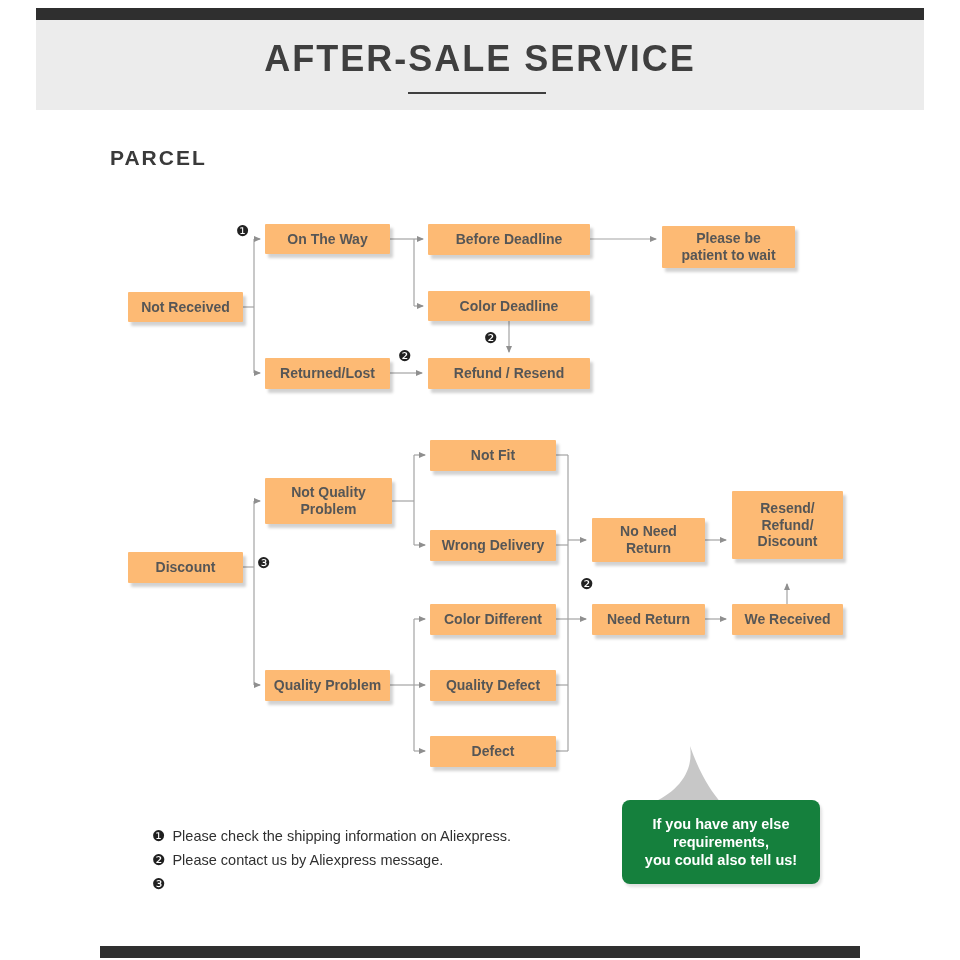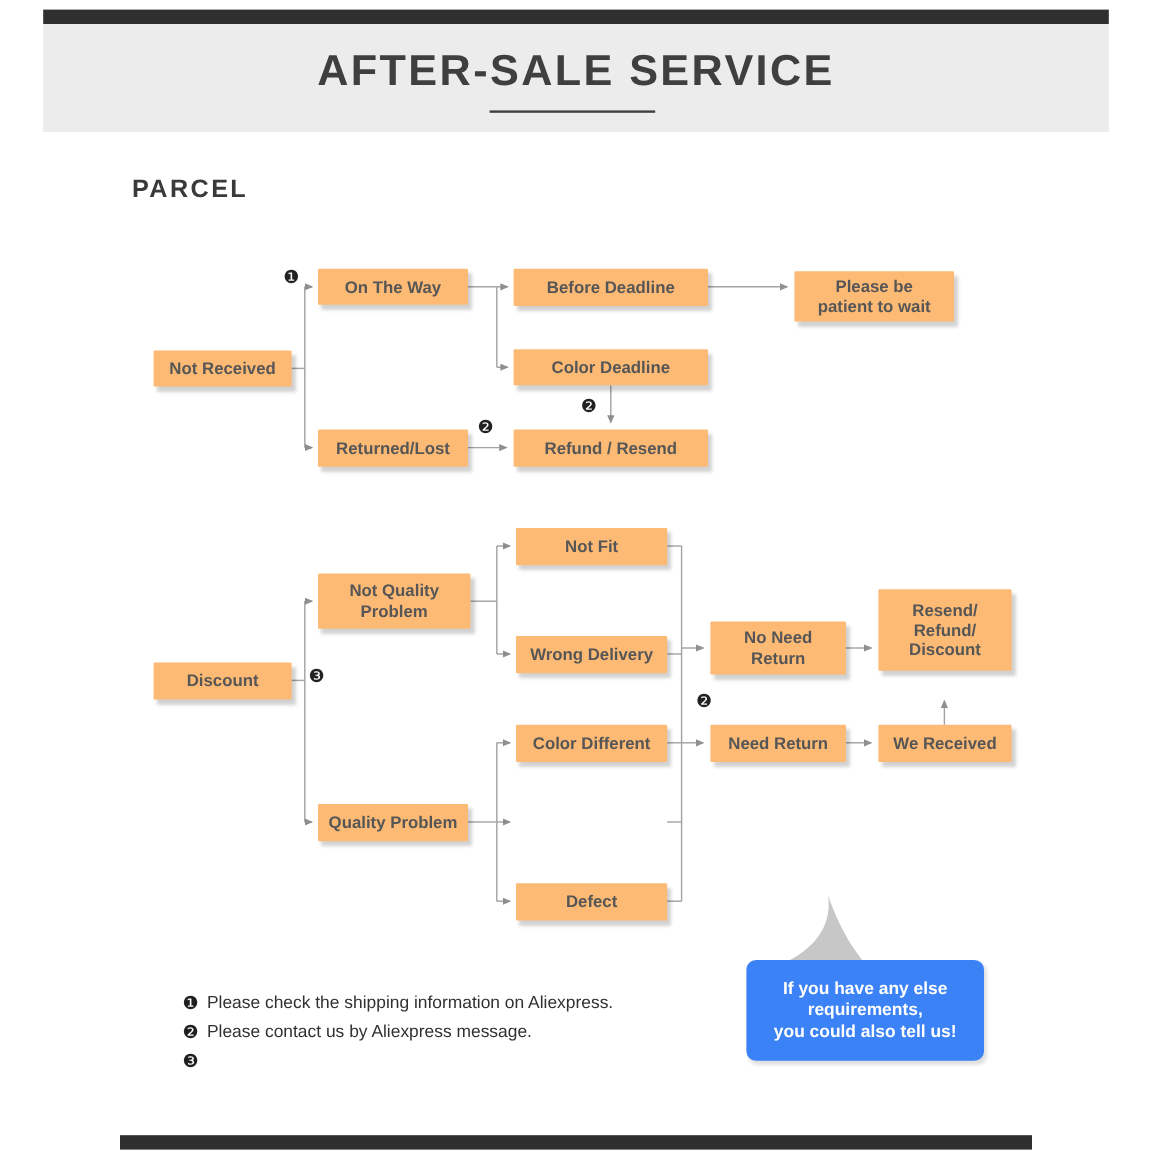--- a/index.html
+++ b/index.html
@@ -18,21 +18,21 @@
   .node{position:absolute;z-index:2;background:#fdba74;color:#565656;
         display:flex;align-items:center;justify-content:center;text-align:center;
         font-size:14px;font-weight:700;line-height:1.2;white-space:pre-line;
         box-shadow:3px 4px 3px rgba(0,0,0,0.18);border-radius:1px;}
   .marker{position:absolute;z-index:3;font-family:"DejaVu Sans",sans-serif;
           font-size:15px;color:#222222;line-height:1;}
   .notes{position:absolute;left:152px;top:824px;z-index:2;}
   .note{height:24px;font-size:14.5px;color:#303030;display:flex;align-items:center;}
   .note .nmark{font-family:"DejaVu Sans",sans-serif;font-size:15px;color:#1f1f1f;margin-right:7px;}
   .bubble{position:absolute;left:622px;top:800px;width:198px;height:84px;z-index:2;
-          background:#3b82f6;color:#ffffff;border-radius:8px;
+          background:#15803d;color:#ffffff;border-radius:8px;
           display:flex;align-items:center;justify-content:center;text-align:center;
           font-size:14.5px;font-weight:700;line-height:1.25;white-space:pre-line;
           box-shadow:2px 3px 3px rgba(0,0,0,0.12);}
 </style>
 </head>
 <body>
 
 <div class="stage">
 
   <div class="topbar"></div>
@@ -107,20 +107,21 @@
   <div class="node" style="left:265px;top:358px;width:125px;height:31px">Returned/Lost</div>
   <div class="node" style="left:428px;top:358px;width:162px;height:31px">Refund / Resend</div>
 
   <div class="node" style="left:128px;top:552px;width:115px;height:31px">Discount</div>
   <div class="node" style="left:265px;top:670px;width:125px;height:31px">Quality Problem</div>
   <div class="node" style="left:265px;top:478px;width:127px;height:46px">Not Quality
 Problem</div>
   <div class="node" style="left:430px;top:440px;width:126px;height:31px">Not Fit</div>
   <div class="node" style="left:430px;top:530px;width:126px;height:31px">Wrong Delivery</div>
   <div class="node" style="left:430px;top:604px;width:126px;height:31px">Color Different</div>
+  <div class="node" style="left:430px;top:670px;width:126px;height:31px">Quality Defect</div>
   <div class="node" style="left:430px;top:736px;width:126px;height:31px">Defect</div>
   <div class="node" style="left:592px;top:518px;width:113px;height:44px">No Need
 Return</div>
   <div class="node" style="left:592px;top:604px;width:113px;height:31px">Need Return</div>
   <div class="node" style="left:732px;top:491px;width:111px;height:68px">Resend/
 Refund/
 Discount</div>
   <div class="node" style="left:732px;top:604px;width:111px;height:31px">We Received</div>
 
   <span class="marker" style="left:236px;top:224px">❶</span>

